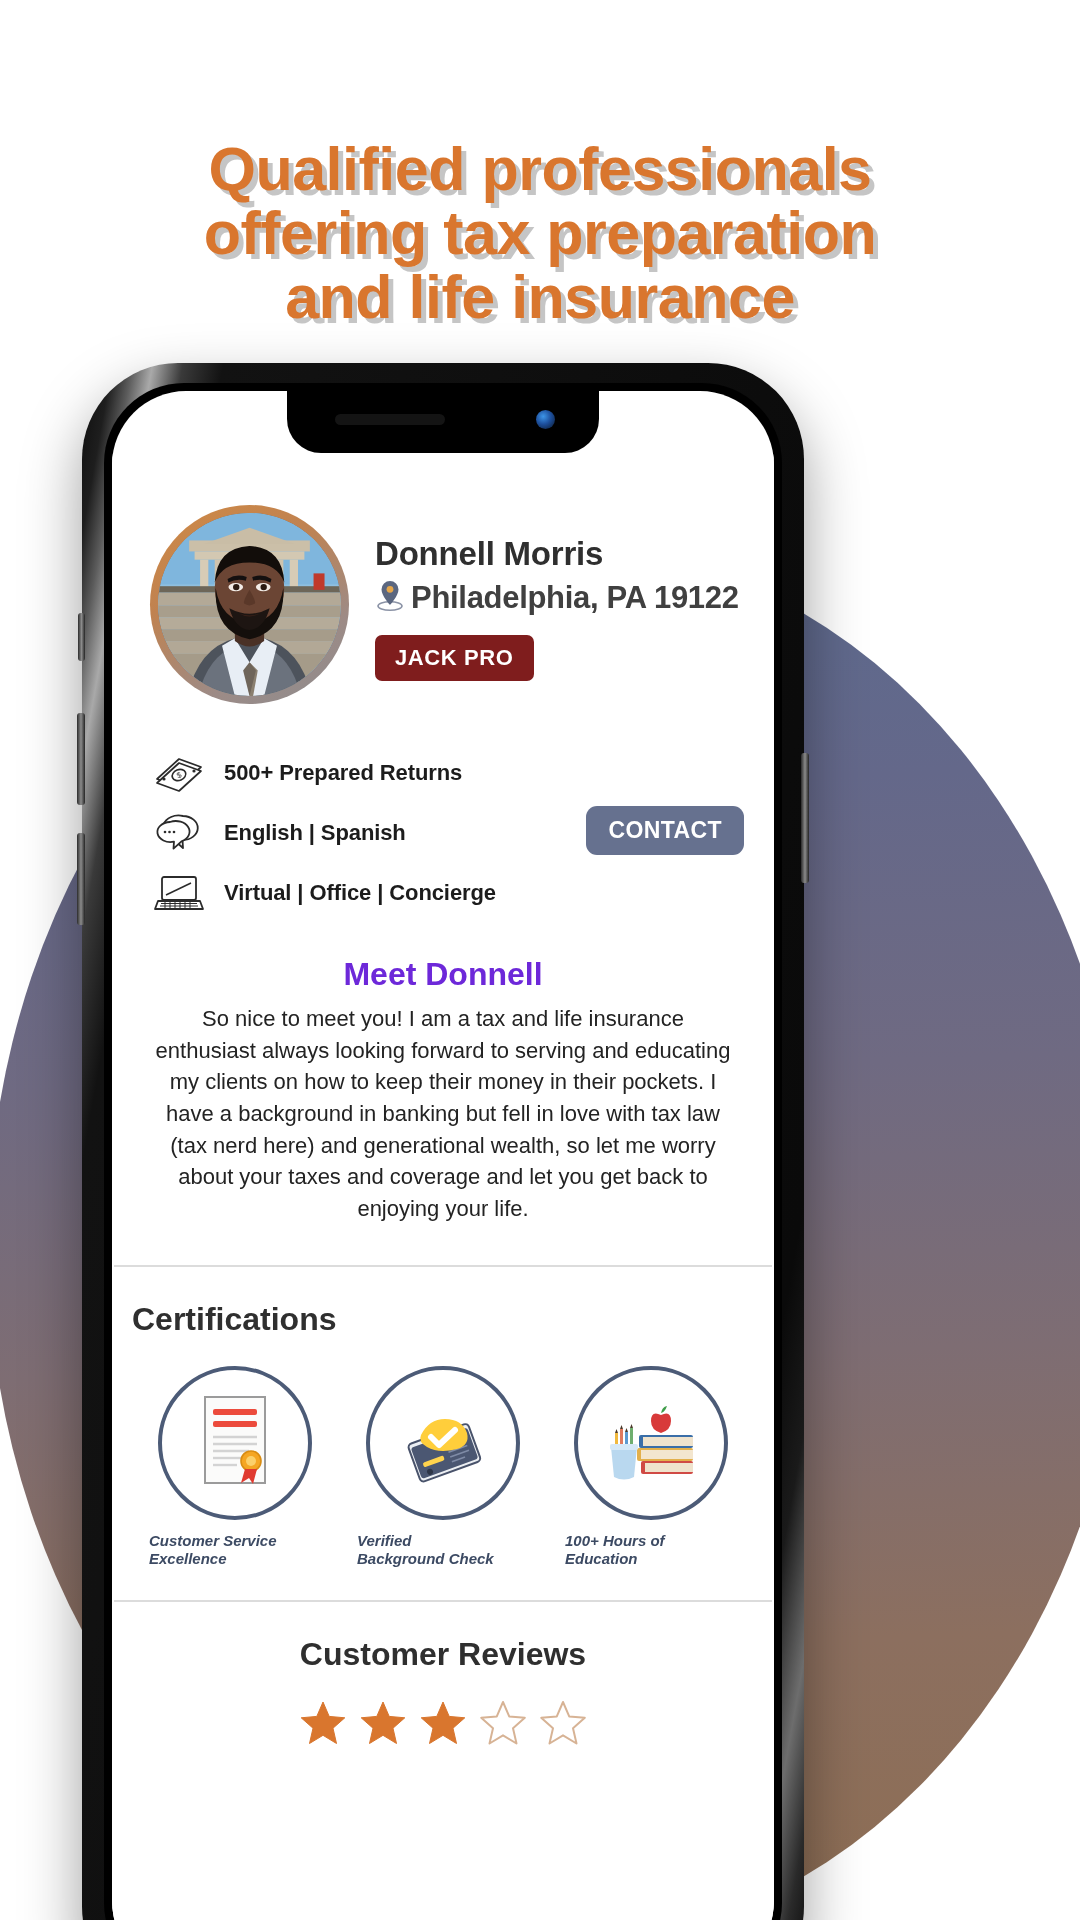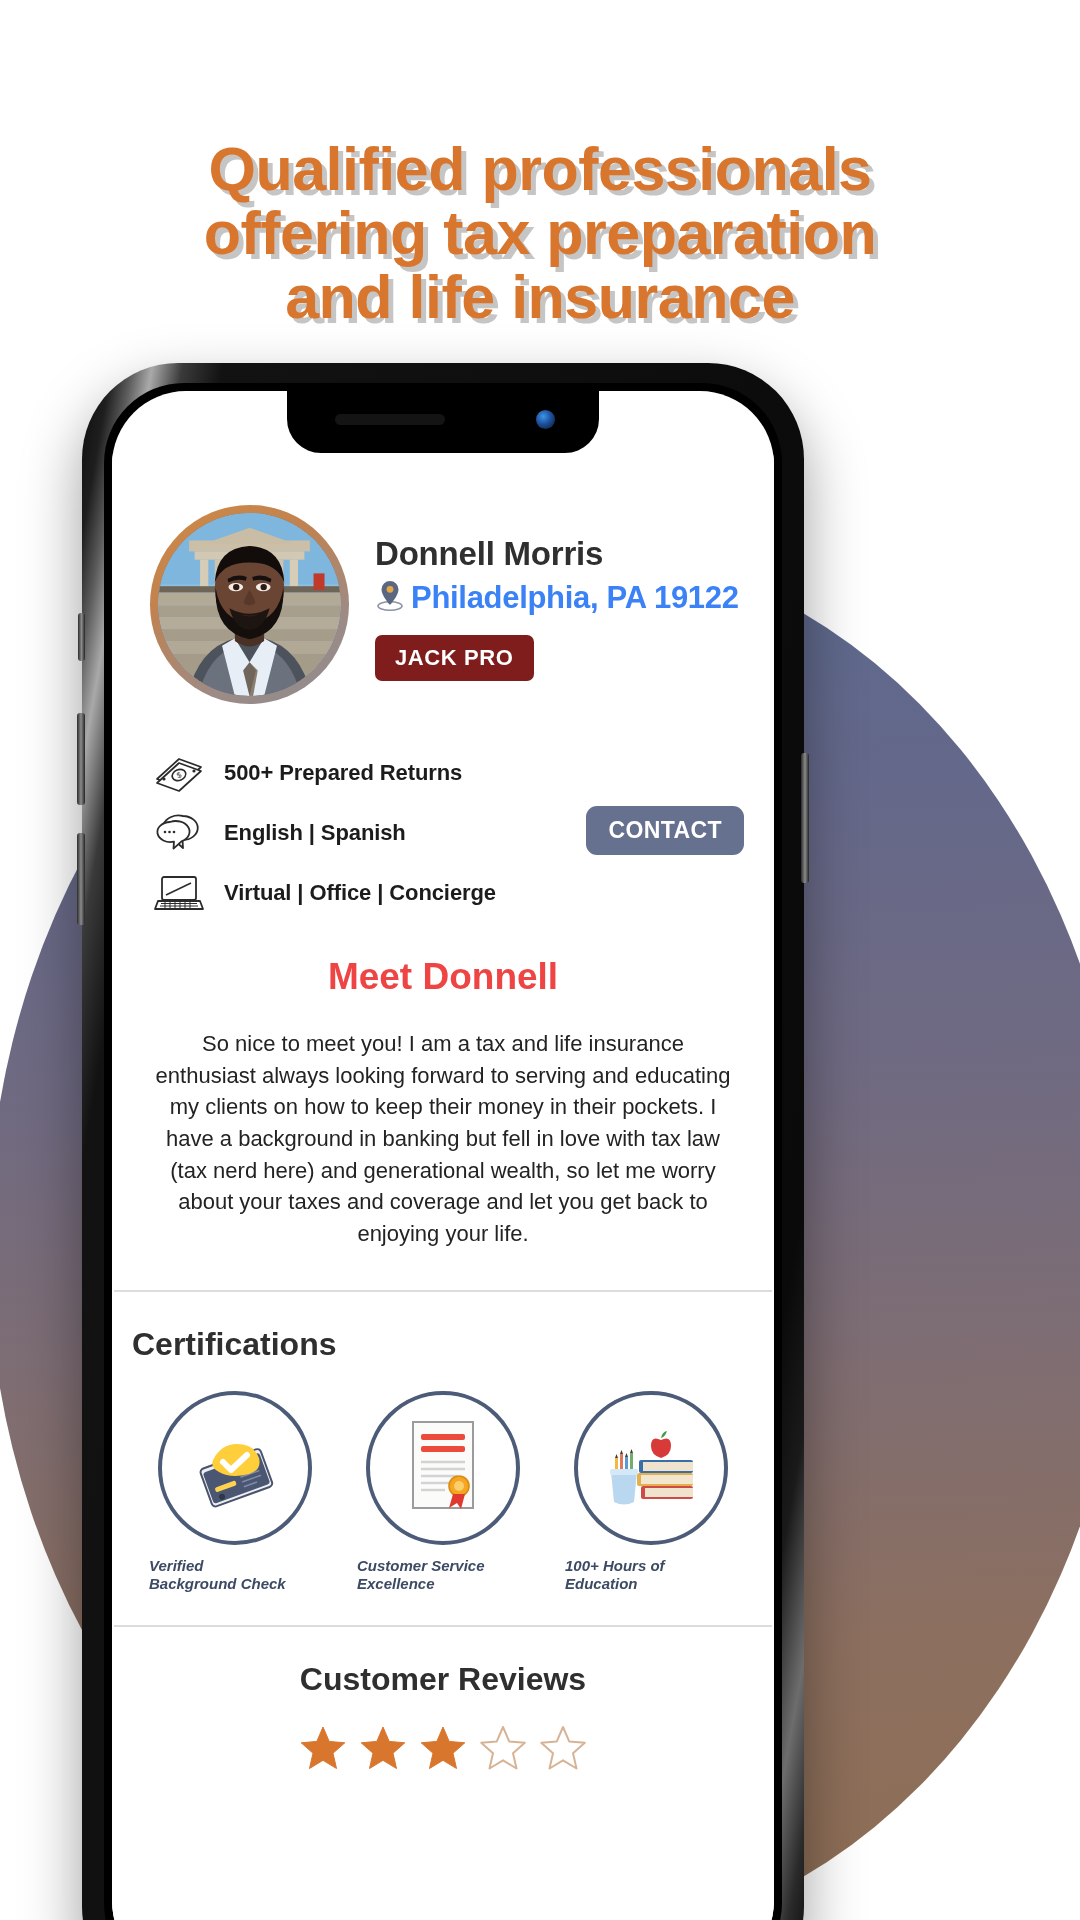--- a/index.html
+++ b/index.html
@@ -113,21 +113,21 @@
     overflow:hidden;position:relative;background:#6f7a85;
   }
   .avatar-photo svg{display:block;width:100%;height:100%;}
   .profile-meta{padding-top:30px;min-width:0;}
   .pname{
     font-size:33px;font-weight:bold;color:#2f2f2f;
     letter-spacing:-.2px;line-height:1.15;
   }
   .ploc{
     display:flex;align-items:center;gap:6px;
-    font-size:31px;font-weight:bold;color:#3b82f6;
+    font-size:31px;font-weight:bold;color:#404040;
     margin-top:4px;letter-spacing:-.3px;line-height:1.15;
   }
   .pin-icon{flex:0 0 auto;}
   .badge{
     display:inline-block;margin-top:16px;
     background:#ce2840;color:#fff;
     font-size:22px;font-weight:bold;letter-spacing:.6px;
     padding:10px 20px;border-radius:7px;
   }
 
@@ -147,21 +147,21 @@
     background:#66718f;color:#fff;
     border:0;border-radius:11px;
     font-family:"Liberation Sans",sans-serif;
     font-size:23px;font-weight:bold;letter-spacing:.4px;
     padding:11px 22px;
     cursor:pointer;
   }
 
   
   .bio-wrap{padding:30px 40px 40px;text-align:center;}
-  .bio-title{font-size:37px;font-weight:bold;color:#ef4444;margin-bottom:30px;}
+  .bio-title{font-size:32px;font-weight:bold;color:#6d28d9;margin-bottom:10px;}
   .bio-text{font-size:22px;line-height:1.44;color:#232323;}
 
   .divider{height:2px;background:#dcdcdc;margin:0 2px;}
 
   
   .certs-wrap{padding:34px 20px 32px;text-align:left;}
   .certs-title{font-size:32px;font-weight:bold;color:#2f2f2f;margin-bottom:28px;}
   .certs{display:flex;justify-content:center;gap:36px;}
   .cert{width:172px;}
   .cert-circle{
@@ -354,20 +354,41 @@
         <div class="bio-wrap">
           <div class="bio-title">Meet Donnell</div>
           <div class="bio-text">So nice to meet you! I am a tax and life insurance enthusiast always looking forward to serving and educating my clients on how to keep their money in their pockets. I have a background in banking but fell in love with tax law (tax nerd here) and generational wealth, so let me worry about your taxes and coverage and let you get back to enjoying your life.</div>
         </div>
 
         <div class="divider"></div>
 
         <div class="certs-wrap">
           <div class="certs-title">Certifications</div>
           <div class="certs">
+
+            <div class="cert">
+              <div class="cert-circle" style="border-color: rgb(76, 91, 119);">
+                <svg width="88" height="104" viewBox="0 0 88 104" aria-hidden="true">
+                  <rect x="14" y="6" width="60" height="86" fill="#fbfbfa" stroke="#9b9b9b" stroke-width="2"></rect>
+                  <rect x="22" y="18" width="44" height="6" rx="2" fill="#ec4b3c"></rect>
+                  <rect x="22" y="30" width="44" height="6" rx="2" fill="#ec4b3c"></rect>
+                  <g stroke="#d3d3d3" stroke-width="2.4">
+                    <path d="M22 46 h44"></path>
+                      <path d="M22 53 h44"></path>
+                      <path d="M22 60 h36"></path>
+                    <path d="M22 67 h30"></path>
+                      <path d="M22 74 h24"></path>
+                  </g>
+                  <circle cx="60" cy="70" r="10" fill="#f5a623" stroke="#d98c12" stroke-width="1.6"></circle>
+                  <circle cx="60" cy="70" r="5" fill="#fbd06b"></circle>
+                  <path d="M54 78 l-4 14 l8 -5 l4 6 l4 -15 z" fill="#e03a30"></path>
+                </svg>
+              </div>
+              <div class="cert-label">Customer Service<br>Excellence</div>
+            </div>
 
             <div class="cert">
               <div class="cert-circle" style="border-color: rgb(76, 91, 119);">
                 <svg width="104" height="92" viewBox="0 0 104 92" aria-hidden="true">
                   <g transform="rotate(-20 52 52)">
                     <rect x="20" y="36" width="64" height="40" rx="4" fill="#eceff3" stroke="#49536b" stroke-width="2"></rect>
                     <rect x="22" y="40" width="60" height="33" rx="3" fill="#4b5772"></rect>
                     <rect x="28" y="58" width="22" height="5" rx="2" fill="#ffd34d"></rect>
                     <g stroke="#7f8ba6" stroke-width="1.6">
                       <path d="M56 57 h20"></path>
@@ -378,41 +399,20 @@
                   </g>
                   <path d="M30 38 q8 -16 24 -16 q17 0 22 14 q3 12 -10 16 q-18 5 -30 -2 q-9 -5 -6 -12 z" fill="#ffce3b"></path>
                   <path d="M40 40 l8 8 l16 -15" fill="none" stroke="#fff" stroke-width="6" stroke-linecap="round" stroke-linejoin="round"></path>
                 </svg>
               </div>
               <div class="cert-label">Verified<br>Background Check</div>
             </div>
 
             <div class="cert">
               <div class="cert-circle" style="border-color: rgb(76, 91, 119);">
-                <svg width="88" height="104" viewBox="0 0 88 104" aria-hidden="true">
-                  <rect x="14" y="6" width="60" height="86" fill="#fbfbfa" stroke="#9b9b9b" stroke-width="2"></rect>
-                  <rect x="22" y="18" width="44" height="6" rx="2" fill="#ec4b3c"></rect>
-                  <rect x="22" y="30" width="44" height="6" rx="2" fill="#ec4b3c"></rect>
-                  <g stroke="#d3d3d3" stroke-width="2.4">
-                    <path d="M22 46 h44"></path>
-                      <path d="M22 53 h44"></path>
-                      <path d="M22 60 h36"></path>
-                    <path d="M22 67 h30"></path>
-                      <path d="M22 74 h24"></path>
-                  </g>
-                  <circle cx="60" cy="70" r="10" fill="#f5a623" stroke="#d98c12" stroke-width="1.6"></circle>
-                  <circle cx="60" cy="70" r="5" fill="#fbd06b"></circle>
-                  <path d="M54 78 l-4 14 l8 -5 l4 6 l4 -15 z" fill="#e03a30"></path>
-                </svg>
-              </div>
-              <div class="cert-label">Customer Service<br>Excellence</div>
-            </div>
-
-            <div class="cert">
-              <div class="cert-circle" style="border-color: rgb(76, 91, 119);">
                 <svg width="104" height="96" viewBox="0 0 104 96" aria-hidden="true">
 
                   <path d="M62 20 q-10 -5 -10 6 q0 9 10 12 q10 -3 10 -12 q0 -11 -10 -6 z" fill="#d83a3a"></path>
                   <path d="M62 18 q1 -6 6 -7 q-2 6 -6 7 z" fill="#3f9d4a"></path>
 
                   <rect x="40" y="40" width="54" height="13" rx="2" fill="#3a6ea8"></rect>
                   <rect x="44" y="42" width="50" height="9" fill="#efe3cd"></rect>
                   <rect x="38" y="53" width="56" height="13" rx="2" fill="#e3b04b"></rect>
                   <rect x="42" y="55" width="52" height="9" fill="#f3e6cf"></rect>
                   <rect x="42" y="66" width="52" height="13" rx="2" fill="#d04a45"></rect>

